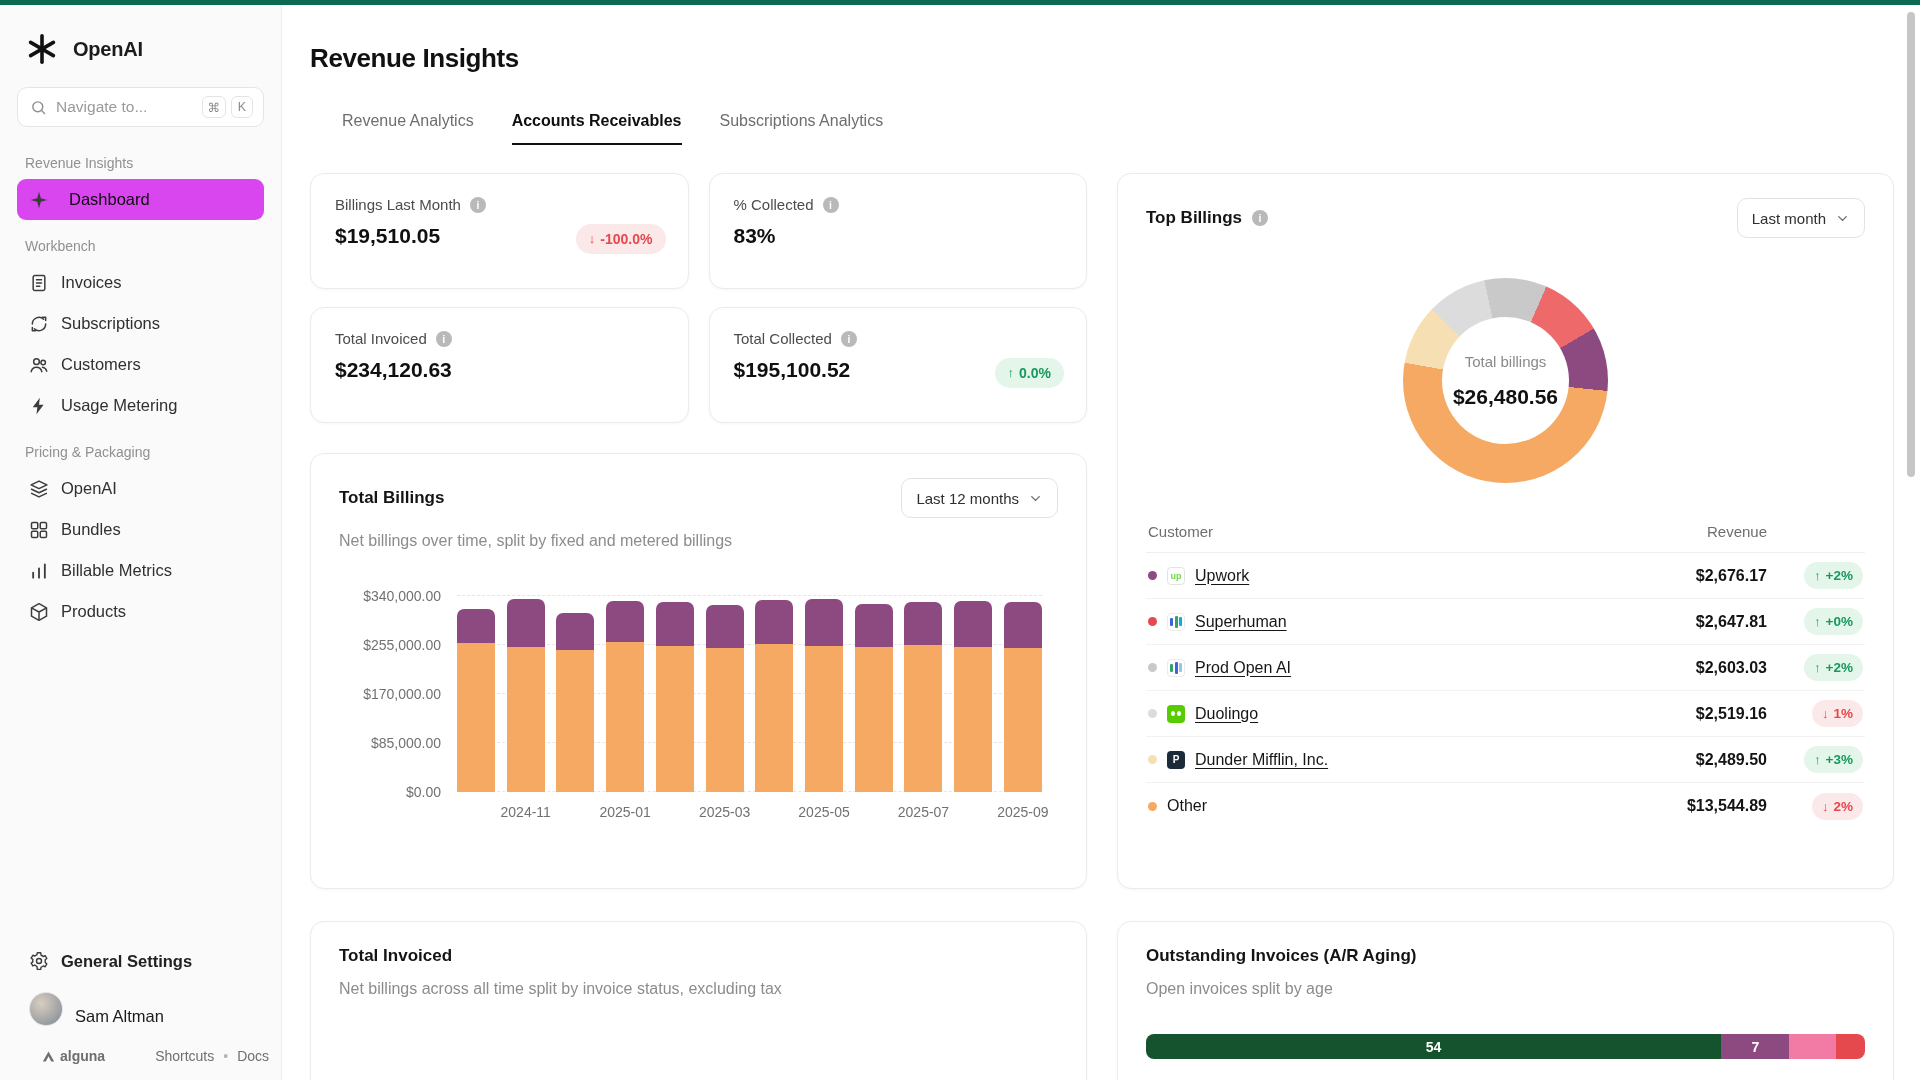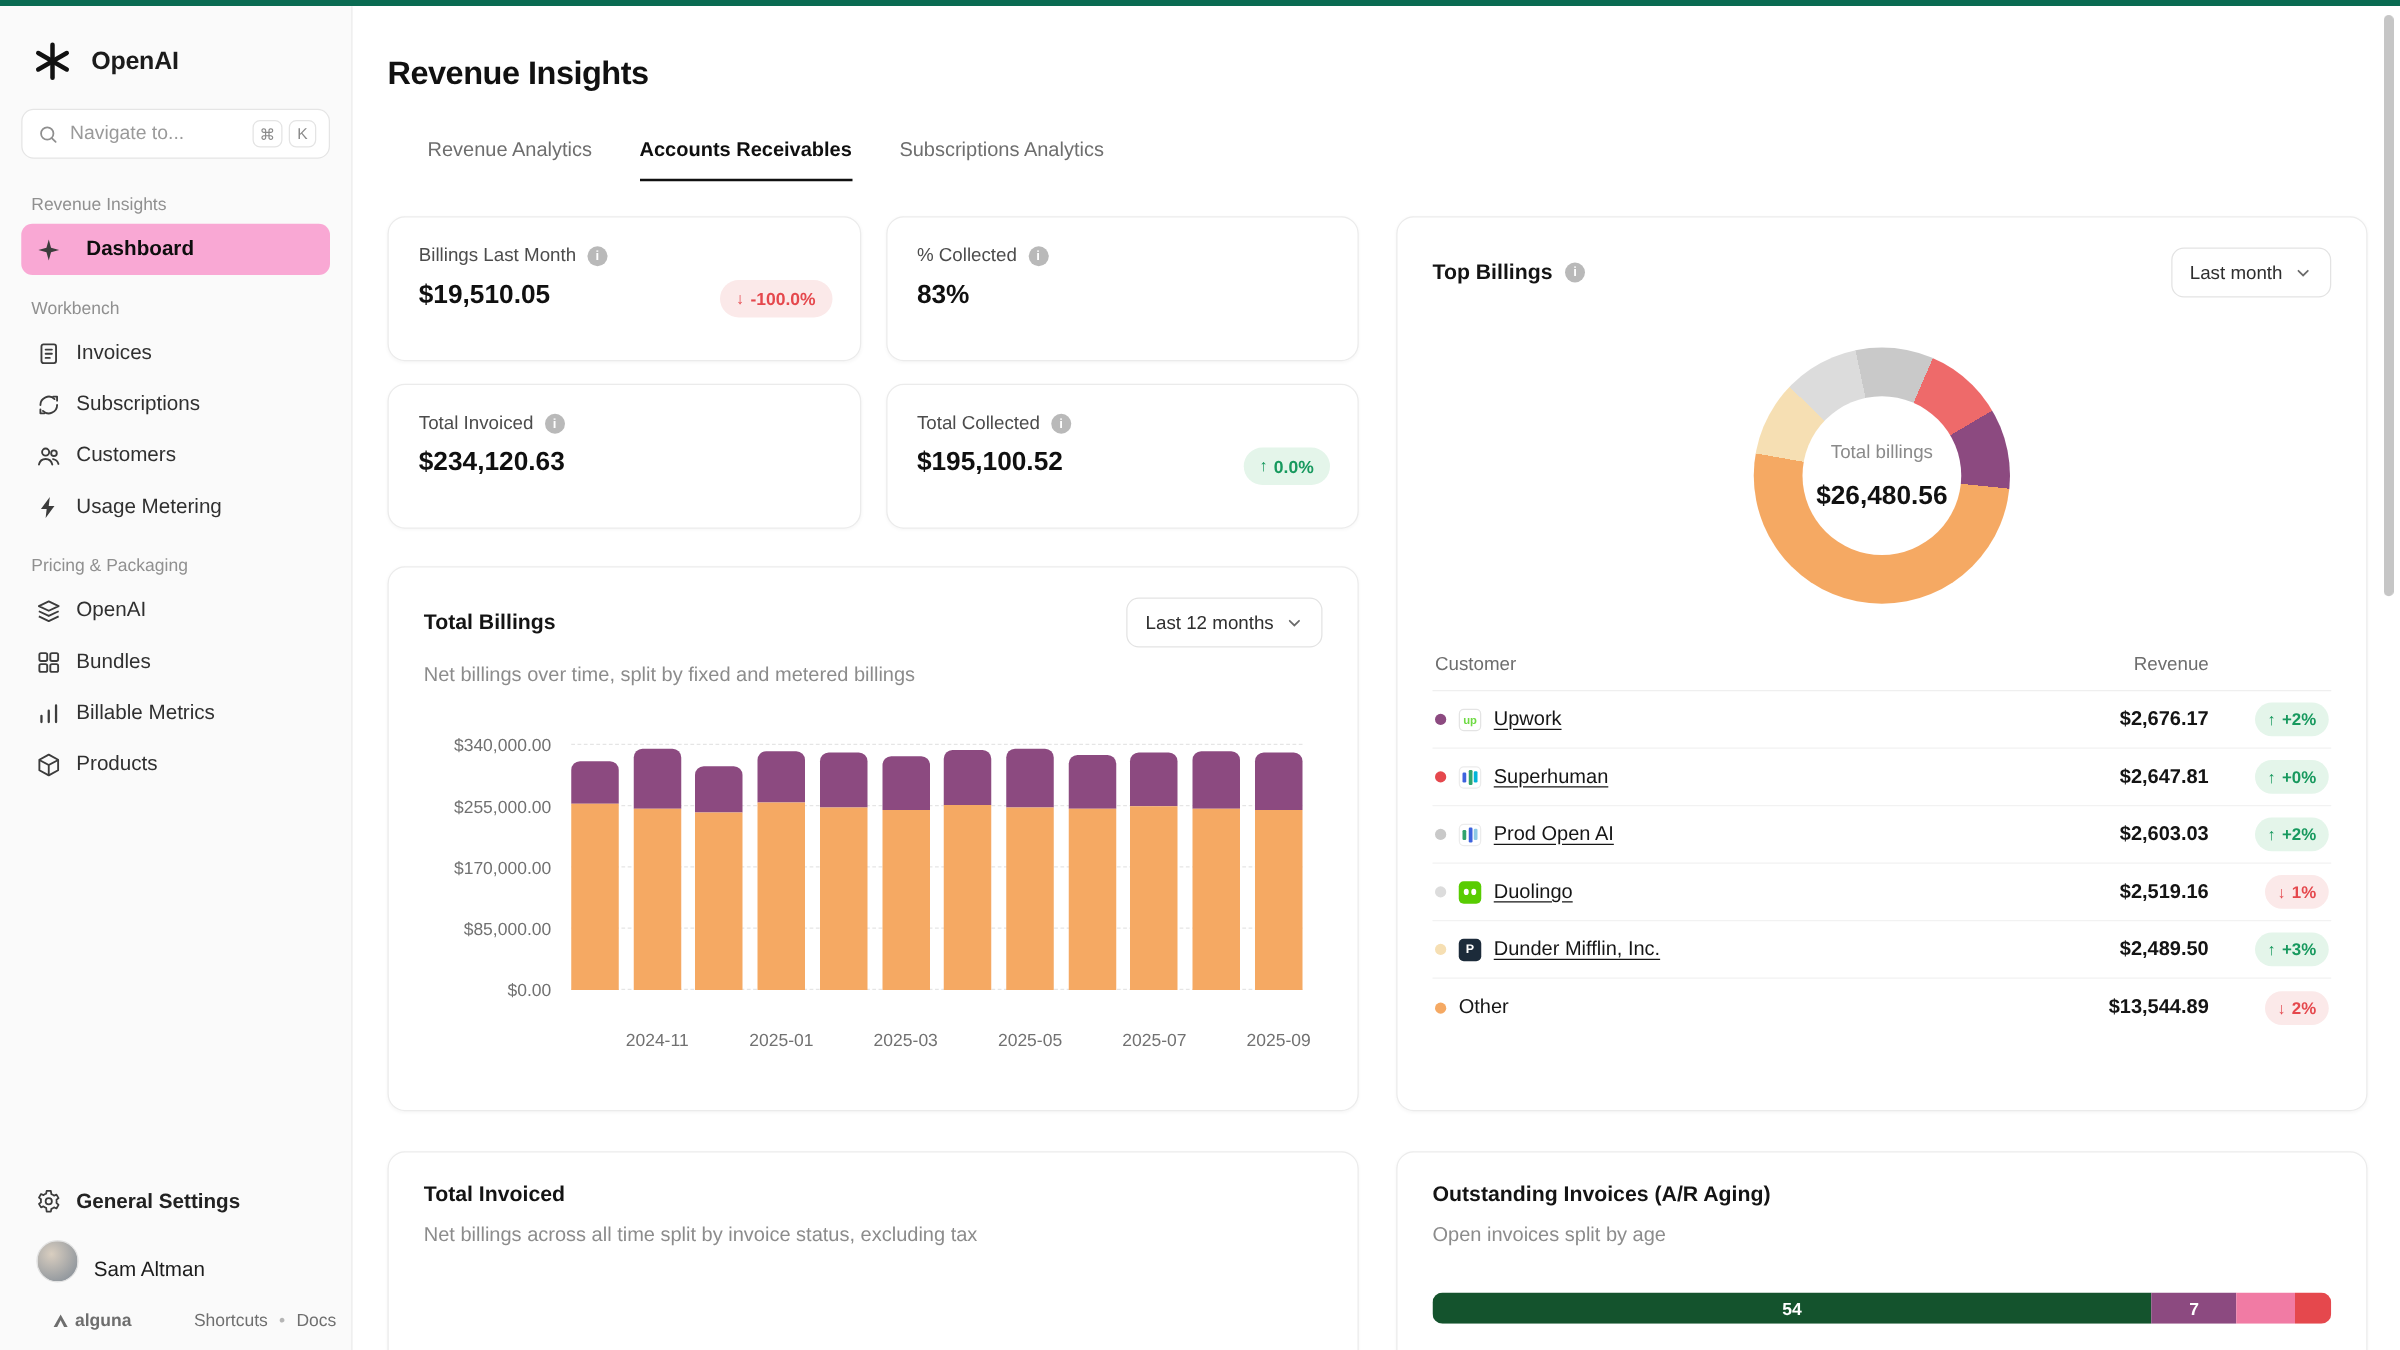--- a/index.html
+++ b/index.html
@@ -21,21 +21,21 @@
   .searchbox { margin:6px 17px 8px; height:40px; background:#fff; border:1px solid #E5E5E5; border-radius:10px; display:flex; align-items:center; padding:0 10px 0 12px; gap:9px; cursor:text; }
   .search-icon { width:17px; height:17px; color:#8f8f8f; display:flex; }
   .search-icon svg { width:100%; height:100%; }
   .search-text { flex:1; font-size:15.5px; color:#9a9a9a; }
   .search-keys { display:flex; gap:5px; }
   .key { min-width:22px; height:22px; padding:0 5px; border:1px solid #E4E4E4; background:#fff; border-radius:6px; font-size:12.5px; color:#8a8a8a; display:inline-flex; align-items:center; justify-content:center; }
 
   .nav { flex:1; padding:2px 17px 0; display:flex; flex-direction:column; overflow:hidden; }
   .nav-section-label { font-size:14px; color:#909090; margin:18px 8px 8px; }
   .nav-item { display:flex; align-items:center; gap:12px; height:41px; padding:0 12px; border-radius:9px; font-size:16.5px; color:#303030; font-weight:500; cursor:pointer; }
-  .nav-item.active { background:#f9a8d4; font-weight:700; color:#0e0e0e;gap:20px; }
+  .nav-item.active { background:#d946ef; font-weight:400; color:#0e0e0e;gap:20px; }
   .nav-icon { width:20px; height:20px; color:#3c3c3c; display:flex; flex:none; }
   .nav-icon svg { width:100%; height:100%; }
 
   .sidebar-bottom { padding:0 17px 0; }
   .settings-row { display:flex; align-items:center; gap:12px; height:44px; padding:0 12px; border-radius:9px; font-size:16.5px; font-weight:600; color:#222; cursor:pointer; }
   .user-row { display:flex; align-items:flex-end; gap:12px; padding:9px 12px 10px; cursor:pointer; }
   .avatar { width:34px; height:34px; border-radius:50%; background:radial-gradient(circle at 35% 32%, #d9cec0, #7d8894); border:1px solid #e2e2e2; flex:none; }
   .user-name { font-size:16.5px; font-weight:500; color:#1c1c1c; }
 
   .sidebar-footer { display:flex; align-items:center; padding:12px 24px 16px; color:#8a8a8a; font-size:14px; gap:8px; }
@@ -85,21 +85,21 @@
   .chart-wrap { display:flex; margin-top:46px; margin-right:16px; }
   .y-axis { width:118px; position:relative; height:196px; flex:none; }
   .y-tick { position:absolute; right:16px; transform:translateY(50%); font-size:14px; color:#717171; white-space:nowrap; }
   .chart-body { flex:1; }
   .plot { position:relative; height:196px; }
   .gridline { position:absolute; left:0; right:0; border-top:1px dashed #E5E5E5; }
   .bars { position:absolute; inset:0; display:flex; align-items:flex-end; justify-content:space-between; }
   .bar-col { width:38px; height:100%; display:flex; flex-direction:column; justify-content:flex-end; cursor:pointer; }
   .bar-seg { width:100%; }
   .bar-seg.top { border-radius:7px 7px 0 0; }
-  .x-axis { display:flex; justify-content:space-between; margin-top:12px; height:20px;align-items:flex-end; }
+  .x-axis { display:flex; justify-content:space-between; margin-top:12px; height:20px; }
   .x-slot { width:38px; position:relative; }
   .x-label { position:absolute; left:50%; transform:translateX(-50%); white-space:nowrap; font-size:14px; color:#717171; }
 
   
   .tb-card { padding:24px 28px; height:716px; }
   .donut-wrap { display:flex; justify-content:center; margin-top:40px; }
   .donut { width:205px; height:205px; border-radius:50%; position:relative; }
   .donut-hole { position:absolute; inset:39px; background:#fff; border-radius:50%; display:flex; flex-direction:column; align-items:center; justify-content:center; }
   .donut-center-label { font-size:15px; color:#8a8a8a; }
   .donut-center-value { font-size:21px; font-weight:700; color:#111; margin-top:15px; }

